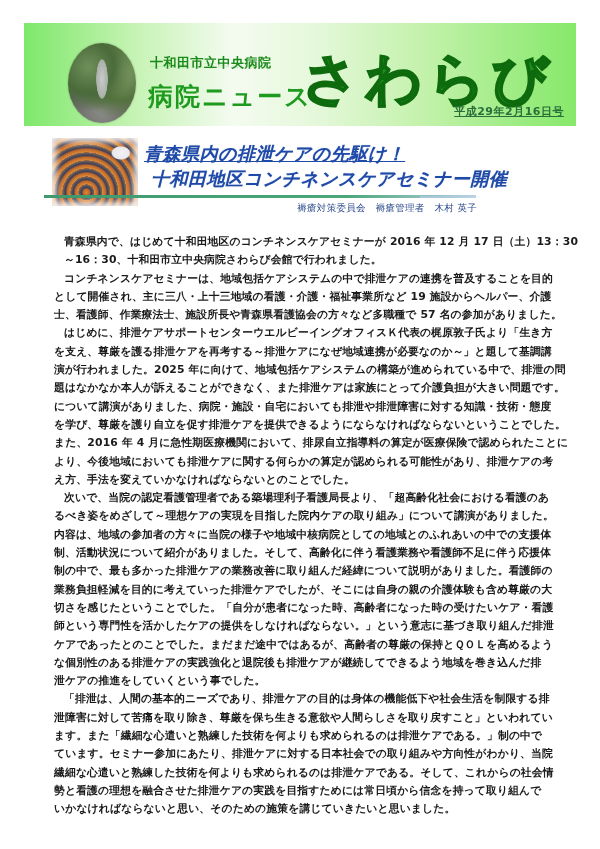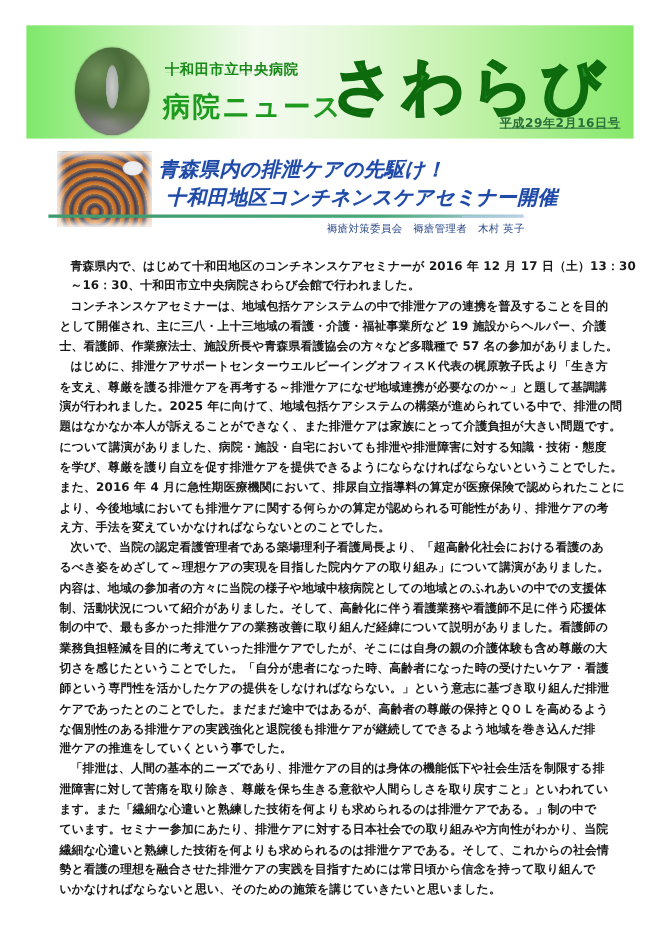--- a/index.html
+++ b/index.html
@@ -60,21 +60,21 @@
         repeating-radial-gradient(circle at 40% 80%, #d98a3a 0px, #c46a28 3px, #3a3f5a 5px, #8a6a50 8px),
         linear-gradient(180deg, #c9b890 0%, #a98c62 40%, #6a5040 100%);
       box-shadow: 0 0 6px 4px rgba(255,255,255,0.9) inset;
       filter: blur(0.3px);
     }
     .title-line1, .title-line2 {
       position: absolute; font-style: italic; font-weight: bold; color: #1f4aa8;
       white-space: nowrap; letter-spacing: 0.5px;
       text-shadow: 0 0 1px rgba(31,74,168,0.4);
     }
-    .title-line1 { left: 144px; top: 142px; font-size: 18px; }
+    .title-line1 { left: 144px; top: 142px; font-size: 18px; text-decoration: underline; }
     .title-line2 { left: 151px; top: 167px; font-size: 18px; }
     .title-rule {
       position: absolute; left: 44px; top: 195px; width: 432px; height: 3px;
       background: linear-gradient(90deg, #3e9a6e 0%, #4aa77a 70%, #b8d0e4 100%);
     }
     .title-rule-tail {
       position: absolute; left: 420px; top: 196px; width: 60px; height: 2px;
       background: linear-gradient(90deg, rgba(170,200,225,0.9), rgba(220,232,242,0.2));
     }
     .byline {

